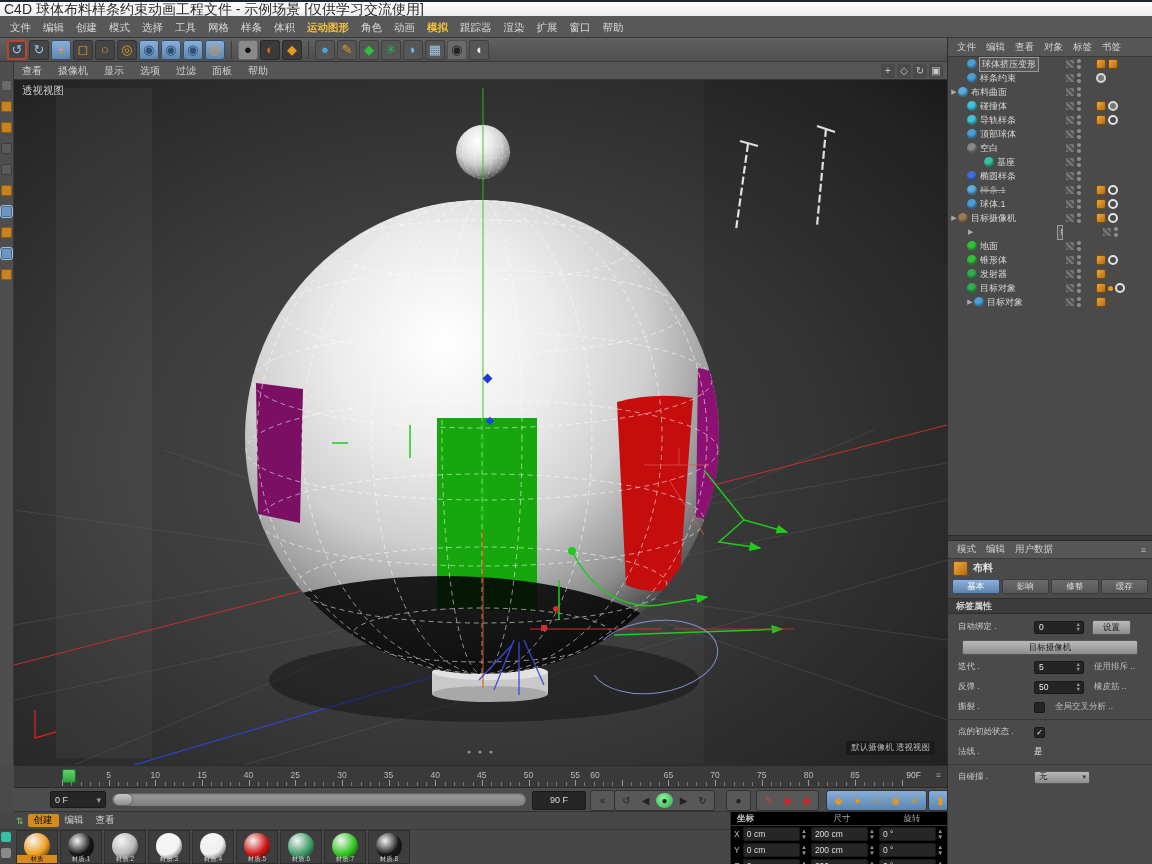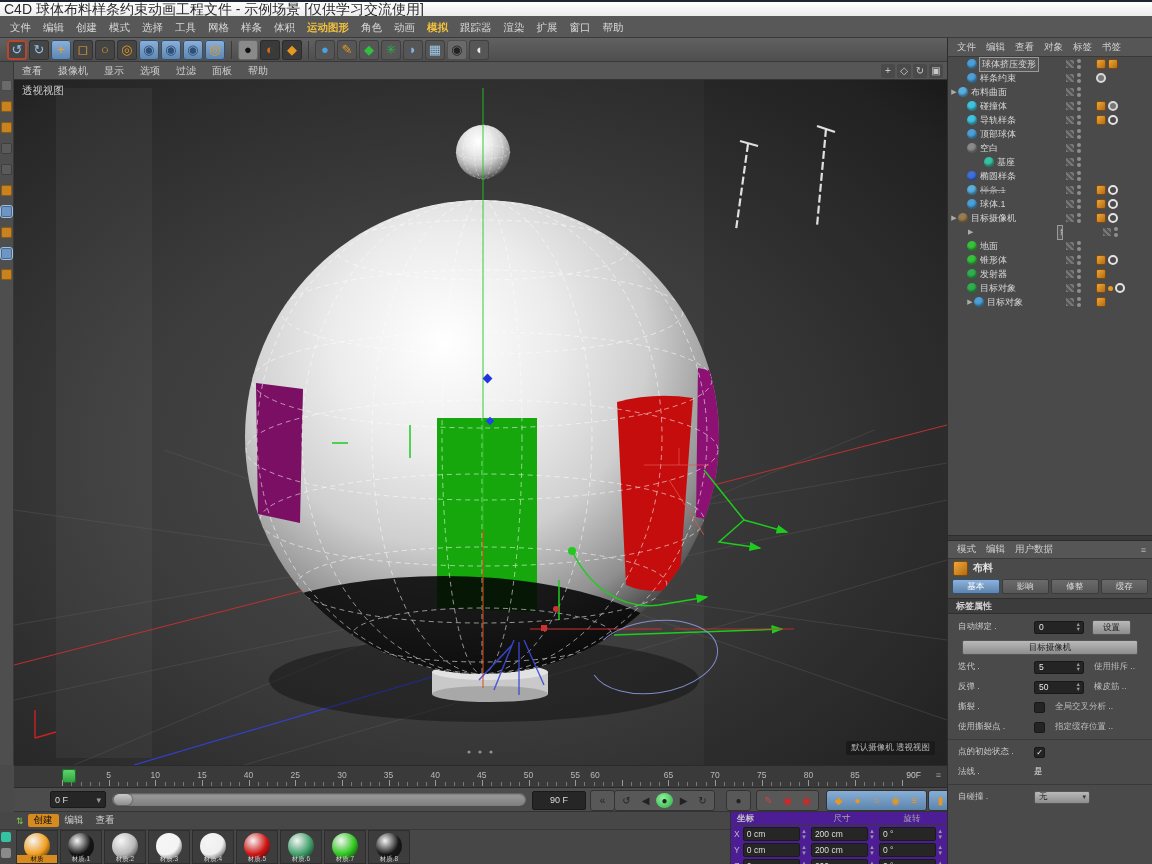--- a/index.html
+++ b/index.html
@@ -70,21 +70,21 @@
   #matmenu{display:flex;align-items:center;height:17px;border-bottom:1px solid #383838;padding-left:16px;}
   .matm{font-size:9.5px;color:#cfcfcf;padding:0 6px;}
   .matm.hl{color:#111;background:#d78a1e;border-radius:2px;}
   #mattiles{display:flex;padding-left:16px;}
   .mtile{width:42px;height:34px;margin-right:2px;background:#3d3d3d;position:relative;border:1px solid #2e2e2e;box-sizing:border-box;}
   .mball{position:absolute;left:7px;top:2px;width:26px;height:26px;border-radius:50%;}
   .mname{position:absolute;left:0;bottom:0;width:100%;height:8px;font-size:6.5px;color:#ccc;text-align:center;
     overflow:hidden;white-space:nowrap;}
   .mname.sel{background:#d78a1e;color:#111;}
   #matside{position:absolute;left:1px;top:20px;display:flex;flex-direction:column;}
-  #coordpanel{position:absolute;left:730px;top:812px;width:217px;height:52px;background:#4c1d95;
+  #coordpanel{position:absolute;left:730px;top:812px;width:217px;height:52px;background:#000000;
     border-left:1px solid #2f2f2f;box-sizing:border-box;font-size:8.5px;color:#c9c9c9;}
   #coordhead{display:flex;height:13px;line-height:13px;border-bottom:1px solid #3a3a3a;}
   #coordhead .t{width:70px;padding-left:6px;font-weight:bold;}
   #coordhead .c{width:70px;text-align:center;color:#a9a9a9;}
   .crow{display:flex;align-items:center;height:16px;}
   .caxis{width:12px;text-align:center;color:#bbb;}
   .cbox{width:50px;height:12px;background:#262626;border:1px solid #1a1a1a;border-radius:2px;
     line-height:12px;padding:0 3px;margin-right:1px;color:#ddd;overflow:hidden;white-space:nowrap;}
   .cspin{width:7px;font-size:6px;color:#999;line-height:6px;margin-right:3px;}
   
@@ -969,25 +969,20 @@
             <span>50</span>
             <span class="ar">▲<br>▼</span>
           </div>
           <span class="aright">橡皮筋 ..</span>
         </div>
         <div class="arow">
           <span class="albl">撕裂 .</span>
           <div class="achk"></div>
           <span class="aright">全局交叉分析 ..</span>
         </div>
-        <div class="arow">
-          <span class="albl">使用撕裂点 .</span>
-          <div class="achk"></div>
-          <span class="aright">指定缓存位置 ..</span>
-        </div>
         <div class="arow sep">
           <span class="albl">点的初始状态 .</span>
           <div class="achk">✓</div>
         </div>
         <div class="arow">
           <span class="albl">法线 .</span>
           <span class="aval">是</span>
         </div>
         <div class="arow sep">
           <span class="albl">自碰撞 .</span>

